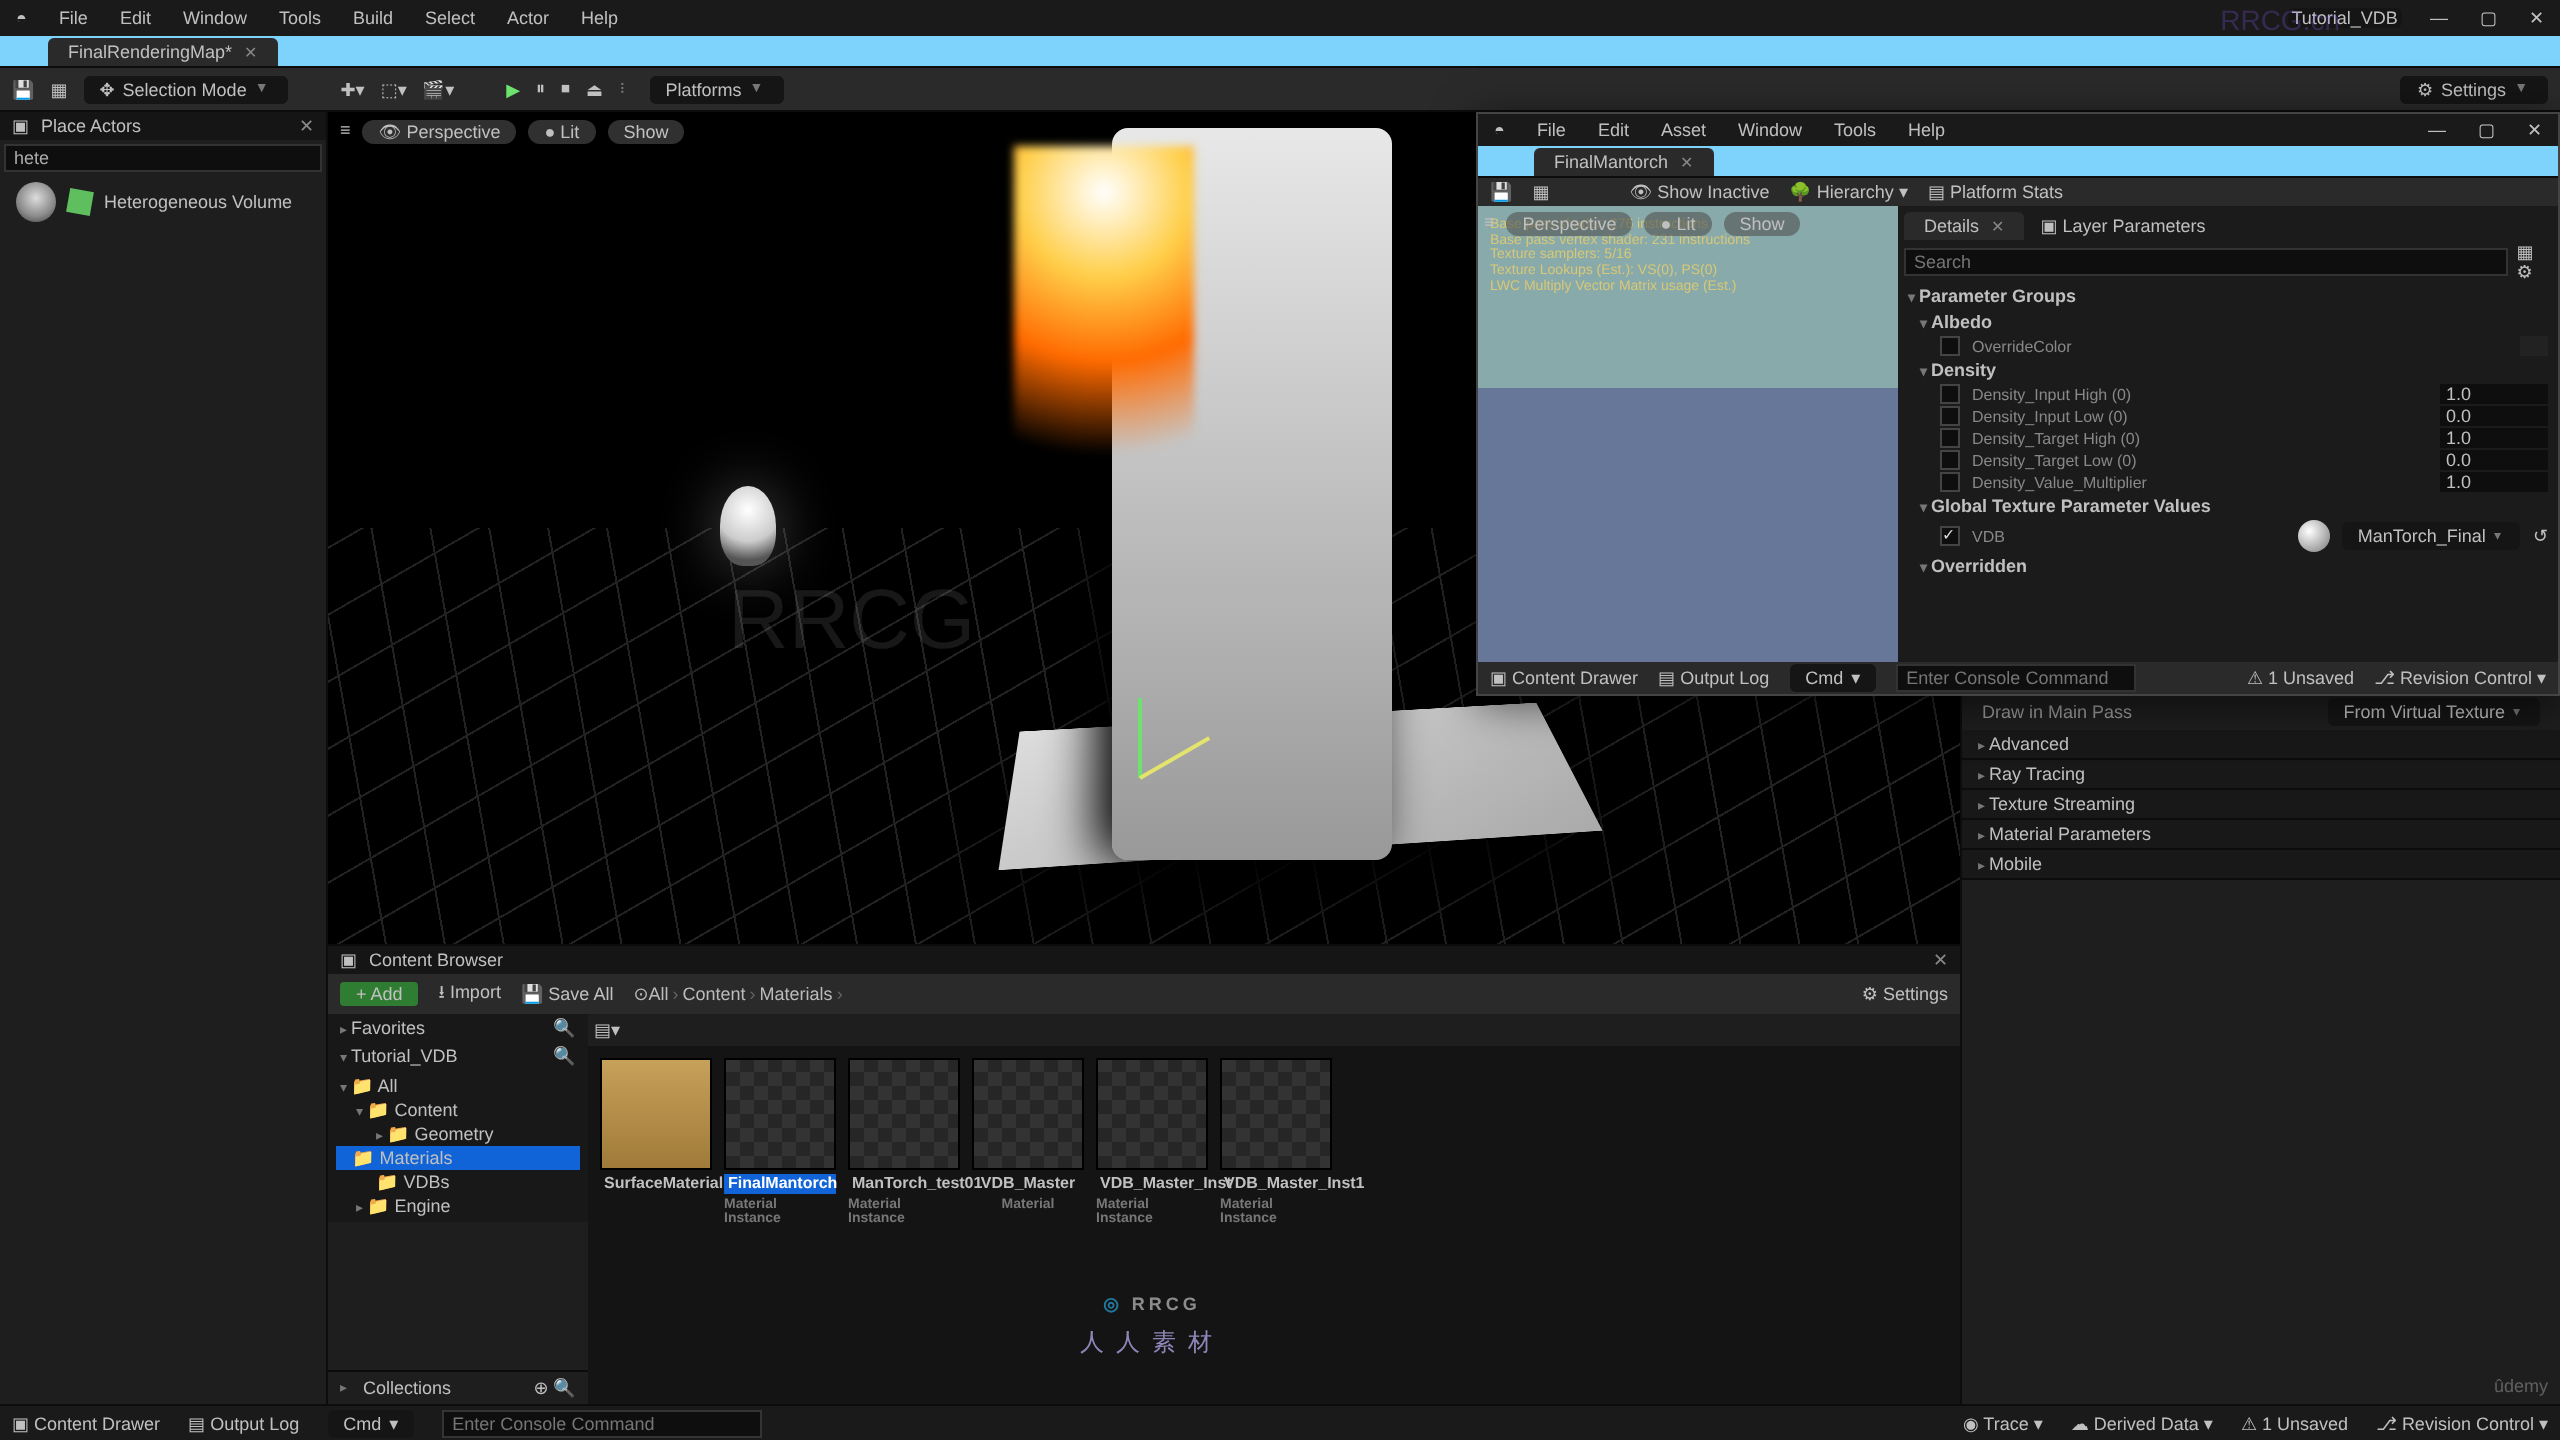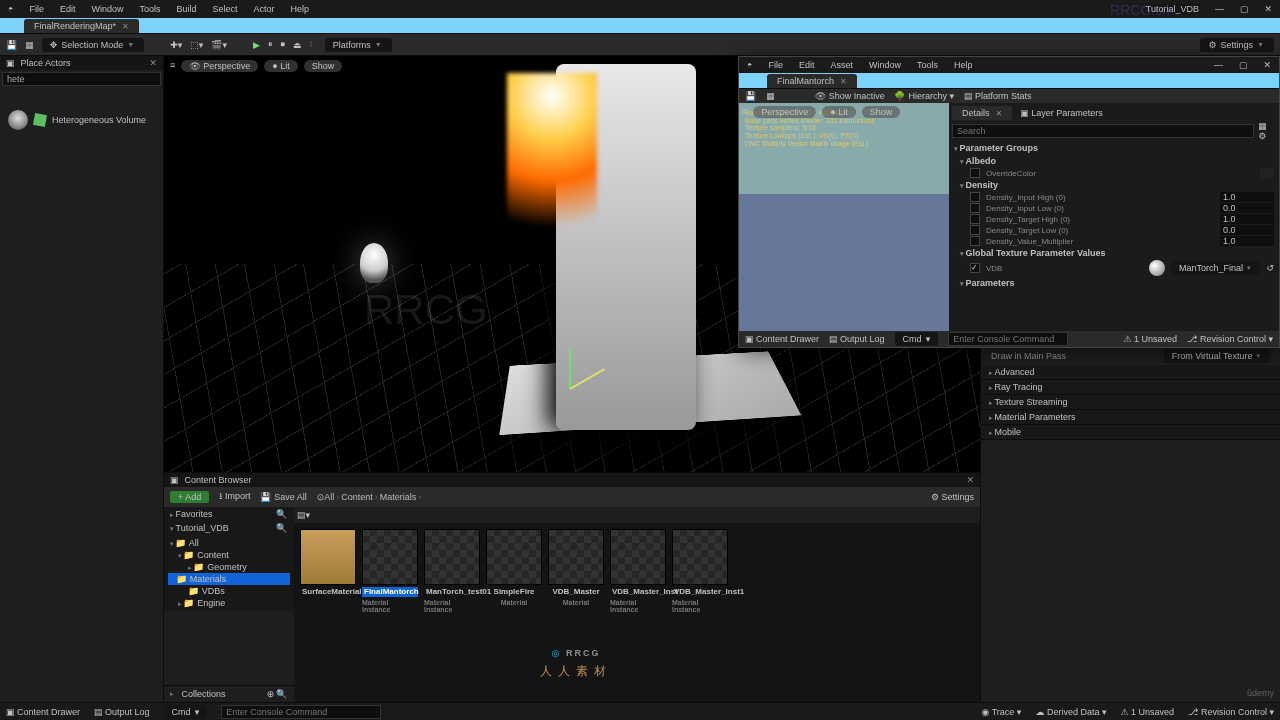--- a/index.html
+++ b/index.html
@@ -11,21 +11,21 @@
 .tab { background:#2a2a2a; padding:2px 10px; border-radius:3px 3px 0 0; display:flex; align-items:center; gap:6px;}
 .tab .x { font-size:8px; color:#888;}
 .toolbar { height:22px; background:#2a2a2a; display:flex; align-items:center; padding:0 6px; gap:8px; border-bottom:1px solid #0c0c0c;}
 .pill { background:#151515; padding:2px 8px; border-radius:3px; display:flex; align-items:center; gap:4px;}
 .main { display:flex; height:calc(100% - 56px - 18px); }
 .outliner { width:164px; background:#1e1e1e; display:flex; flex-direction:column; border-right:1px solid #0c0c0c;}
 .panel-header { background:#151515; padding:2px 6px; display:flex; align-items:center; gap:6px;}
 .panel-header .x { margin-left:auto; color:#888;}
 .searchrow { padding:2px;}
 .search { background:#0e0e0e; border:1px solid #333; padding:1px 4px; width:100%; color:#aaa;}
-.item { display:flex; align-items:center; gap:6px; padding:3px 8px;margin-top:19px;}
+.item { display:flex; align-items:center; gap:6px; padding:3px 8px;}
 .bulb { width:20px; height:20px; background:radial-gradient(circle at 50% 40%,#ddd,#888 60%,#333); border-radius:50%;}
 .cube { width:12px; height:12px; background:#5fbf5f; transform:rotate(10deg);}
 .center { flex:1; display:flex; flex-direction:column; }
 .viewport { flex:1; background:#000; position:relative; overflow:hidden;}
 .vp-toolbar { position:absolute; top:4px; left:6px; display:flex; gap:6px; z-index:3;}
 .vp-pill { background:rgba(80,80,80,.6); border-radius:8px; padding:1px 8px;}
 .scene { position:absolute; inset:0; display:flex; align-items:center; justify-content:center;}
 .column { position:absolute; left:48%; top:2%; width:140px; height:88%; background:linear-gradient(180deg,#e8e8e8,#b8b8b8 60%,#999); border-radius:8px; box-shadow:-8px 0 25px #000;}
 .base { position:absolute; bottom:6%; left:42%; width:280px; height:28%; background:linear-gradient(145deg,#ddd,#aaa); transform:perspective(600px) rotateX(55deg) rotateZ(-6deg); box-shadow:0 30px 60px #000;}
 .fire { position:absolute; left:42%; top:4%; width:90px; height:230px; background:radial-gradient(circle at 50% 10%,#fff,#ffcf4a 20%,#ff6a00 40%,transparent 62%); filter:blur(2px);}
@@ -225,25 +225,20 @@
                 <div class="label">FinalMantorch</div>
                 <div class="sub">Material Instance</div>
               </div>
               <div class="asset">
                 <div class="thumb "></div>
                 <div class="label">ManTorch_test01</div>
                 <div class="sub">Material Instance</div>
               </div>
               <div class="asset">
                 <div class="thumb "></div>
-                <div class="label">SimpleFire</div>
-                <div class="sub">Material</div>
-              </div>
-              <div class="asset">
-                <div class="thumb "></div>
                 <div class="label">VDB_Master</div>
                 <div class="sub">Material</div>
               </div>
               <div class="asset">
                 <div class="thumb "></div>
                 <div class="label">VDB_Master_Inst</div>
                 <div class="sub">Material Instance</div>
               </div>
               <div class="asset">
                 <div class="thumb "></div>
@@ -425,21 +420,21 @@
       <div class="prop" style="padding-left:18px">
           <span class="checkbox on"></span>
           <span class="lbl">VDB</span>
         <span style="width:16px;height:16px;border-radius:50%;background:radial-gradient(circle at 35% 35%,#fff,#777)"></span>
         <span class="pill">
             <span>ManTorch_Final</span> 
             <span class="tri">▾</span>
           </span>
         <span>↺</span>
       </div>
-      <div class="group" style="padding-left:8px"><span class="tri">▾</span><span>Parameters</span></div>
+      <div class="group" style="padding-left:8px"><span class="tri">▾</span><span>Overridden</span></div>
     </div>
   </div>
   <div class="cb-toolbar" style="height:16px">
     <span>▣ <span>Content Drawer</span></span>
     <span>▤ <span>Output Log</span></span>
     <span class="pill"><span>Cmd</span> ▾</span>
     <input class="search" style="width: 120px;" placeholder="Enter Console Command">
     <span style="margin-left:auto">⚠ <span>1 Unsaved</span></span>
     <span>⎇ <span>Revision Control</span> ▾</span>
   </div>
@@ -454,15 +449,15 @@
     <span>◉ <span>Trace</span> ▾</span>
     <span>☁ <span>Derived Data</span> ▾</span>
     <span>⚠ <span>1 Unsaved</span></span>
     <span>⎇ <span>Revision Control</span> ▾</span>
   </div>
 </div>
 
 <div class="wm" style="top:2px;right:110px;color:#8b5cf6;opacity:.25;font-size:14px">RRCG.cn</div>
 <div class="wm" style="left:540px;bottom:40px;text-align:center;opacity:.7">
   <div style="font-size:30px;font-weight:800;letter-spacing:2px;color:#fff"><span style="color:#2aa1d8">◎ </span><span>RRCG</span></div>
-  <div style="font-size:12px;color:#fdba74;letter-spacing:6px">人人素材</div>
+  <div style="font-size:12px;color:#c4b5fd;letter-spacing:6px">人人素材</div>
 </div>
 <div class="wm" style="right:6px;bottom:22px;opacity:.4;font-size:9px">ûdemy</div>
 
 </body></html>

